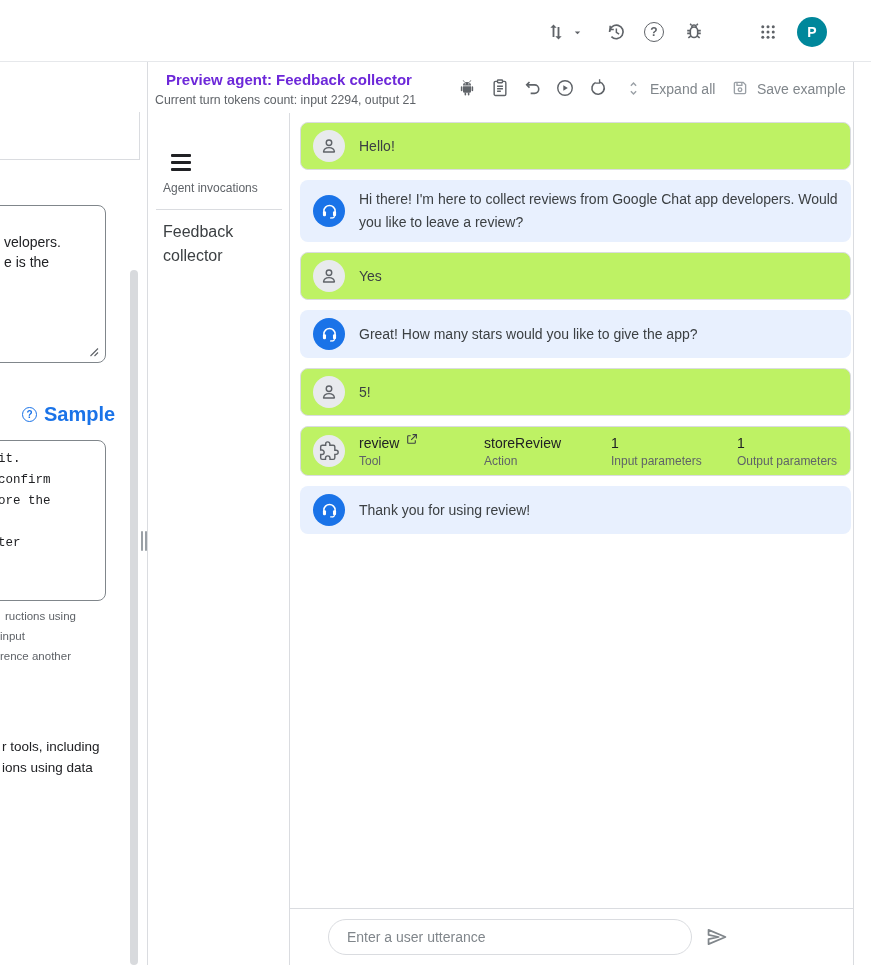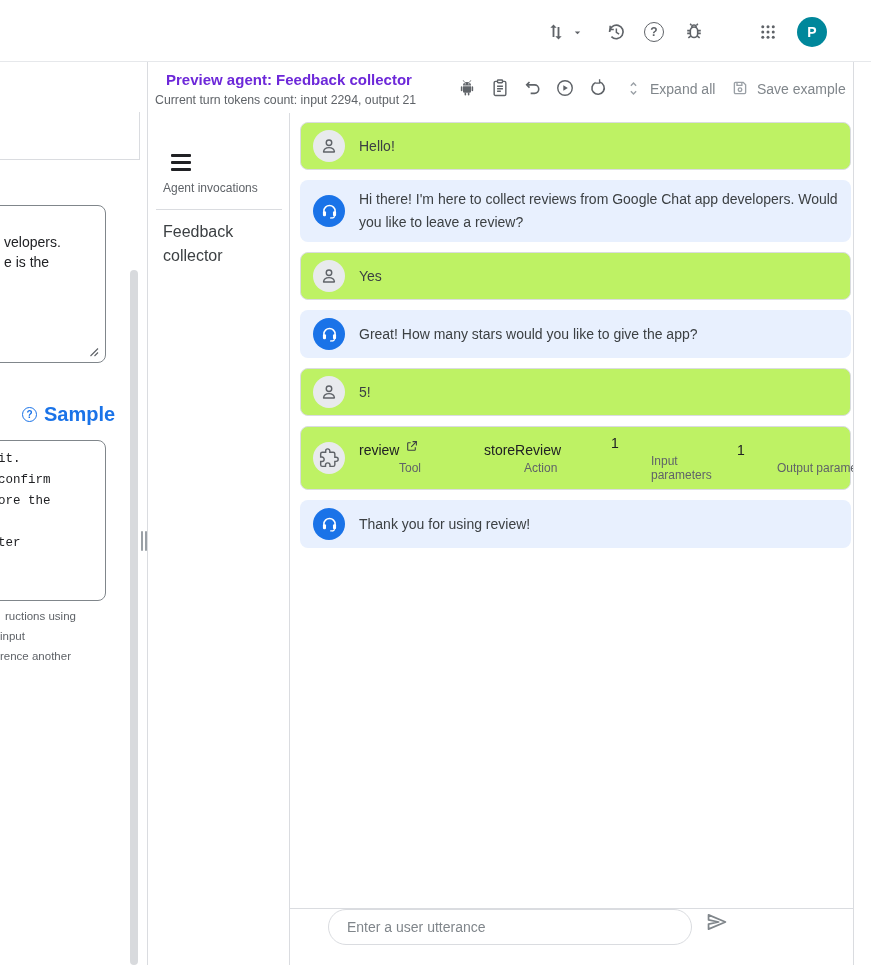--- a/index.html
+++ b/index.html
@@ -61,27 +61,27 @@
   .card{border-radius:8px;margin-bottom:10px;display:flex;align-items:center;gap:14px;
         padding:7px 8px 7px 12px;box-sizing:border-box;border:1px solid transparent;}
   .card.user,.card.tool{background:#bef264;border-color:#dadce0;align-items:center;}
   .card.agent{background:#e8f0fe;}
   .avatar{width:32px;height:32px;border-radius:50%;flex:none;display:flex;align-items:center;justify-content:center;}
   .avatar.gray{background:#e8eaed;color:#5f6368;}
   .avatar.blue{background:#1a73e8;color:#fff;}
   .msg-text{font-size:14px;line-height:23px;color:#3c4043;max-width:489px;}
   .tcol{flex:none;}
   .tcol .val{font-size:14px;color:#202124;display:inline-flex;align-items:flex-start;gap:6px;}
-  .tcol .lab{font-size:12px;color:#5f6368;margin-top:2px;margin-left:40px;}
+  .tcol .lab{font-size:12px;color:#5f6368;margin-top:2px;}
   .c1{width:111px;} .c2{width:113px;} .c3{width:112px;}
   .chev{margin-left:auto;margin-right:8px;color:#5f6368;cursor:pointer;}
   .extlink{color:#3c4043;margin-top:-2px;cursor:pointer;}
 
   .input-bar{position:absolute;left:0;right:0;bottom:0;height:57px;border-top:1px solid #dadce0;
-             display:flex;padding-left:38px;box-sizing:border-box;background:#fff;margin-top:21px;}
+             display:flex;align-items:center;padding-left:38px;box-sizing:border-box;background:#fff;margin-top:21px;}
   .pill{width:364px;height:36px;border:1px solid #dadce0;border-radius:18px;display:flex;align-items:center;
         padding:0 16px;box-sizing:border-box;background:#fff;}
   .pill input{border:none;outline:none;width:100%;font-size:14px;color:#202124;font-family:"Liberation Sans",sans-serif;background:transparent;}
   .pill input::placeholder{color:#80868b;}
   .send-btn{margin-left:12px;color:#80868b;cursor:pointer;}
 </style>
 </head>
 <body>
 
 <div class="screen">
@@ -158,20 +158,22 @@
 
  ater</div>
     </div>
 
     <div class="helper">
       <div style="padding-left:5px">ructions using</div>
       <div>input</div>
       <div>rence another</div>
     </div>
 
+    <div class="note">r tools, including
+ions using data</div>
 
     <div class="lp-scrollbar"></div>
   </div>
 
   <div class="grip">
       <span></span>
       <span></span>
     </div>
 
   <div class="nav-panel">

